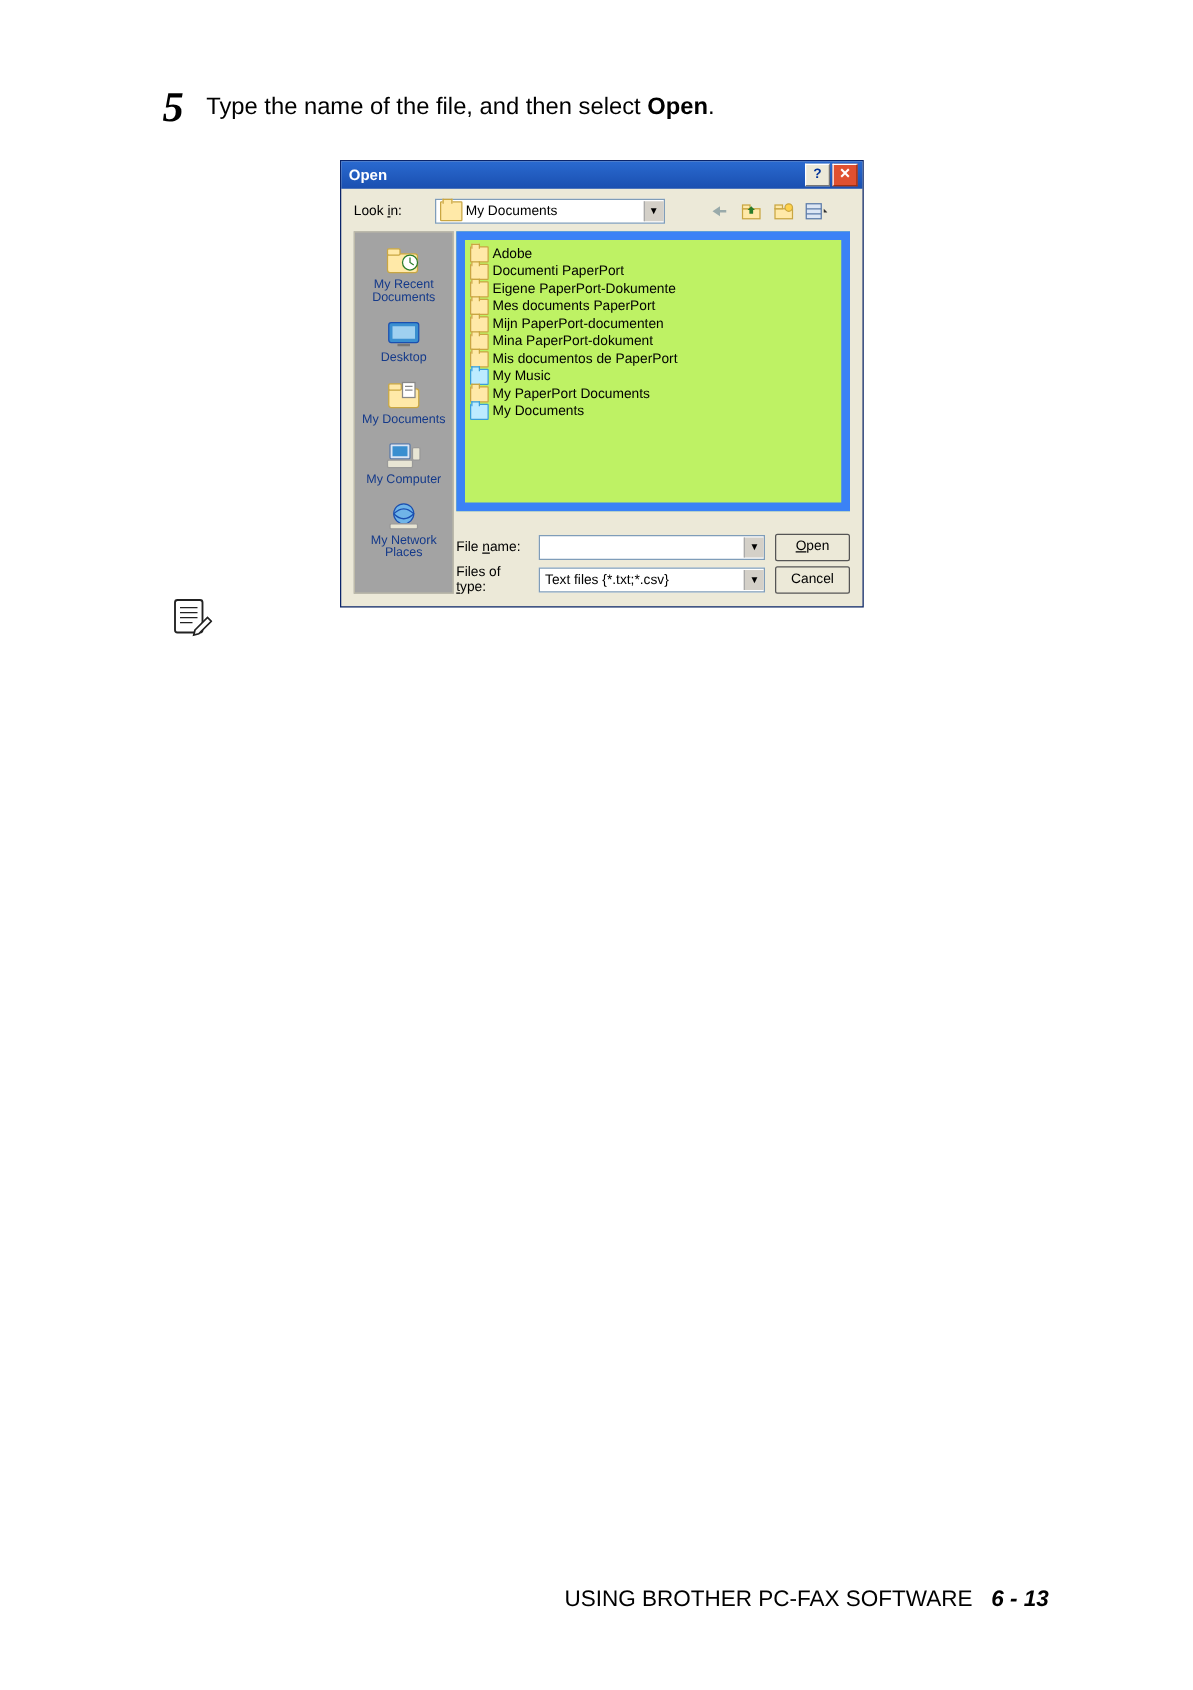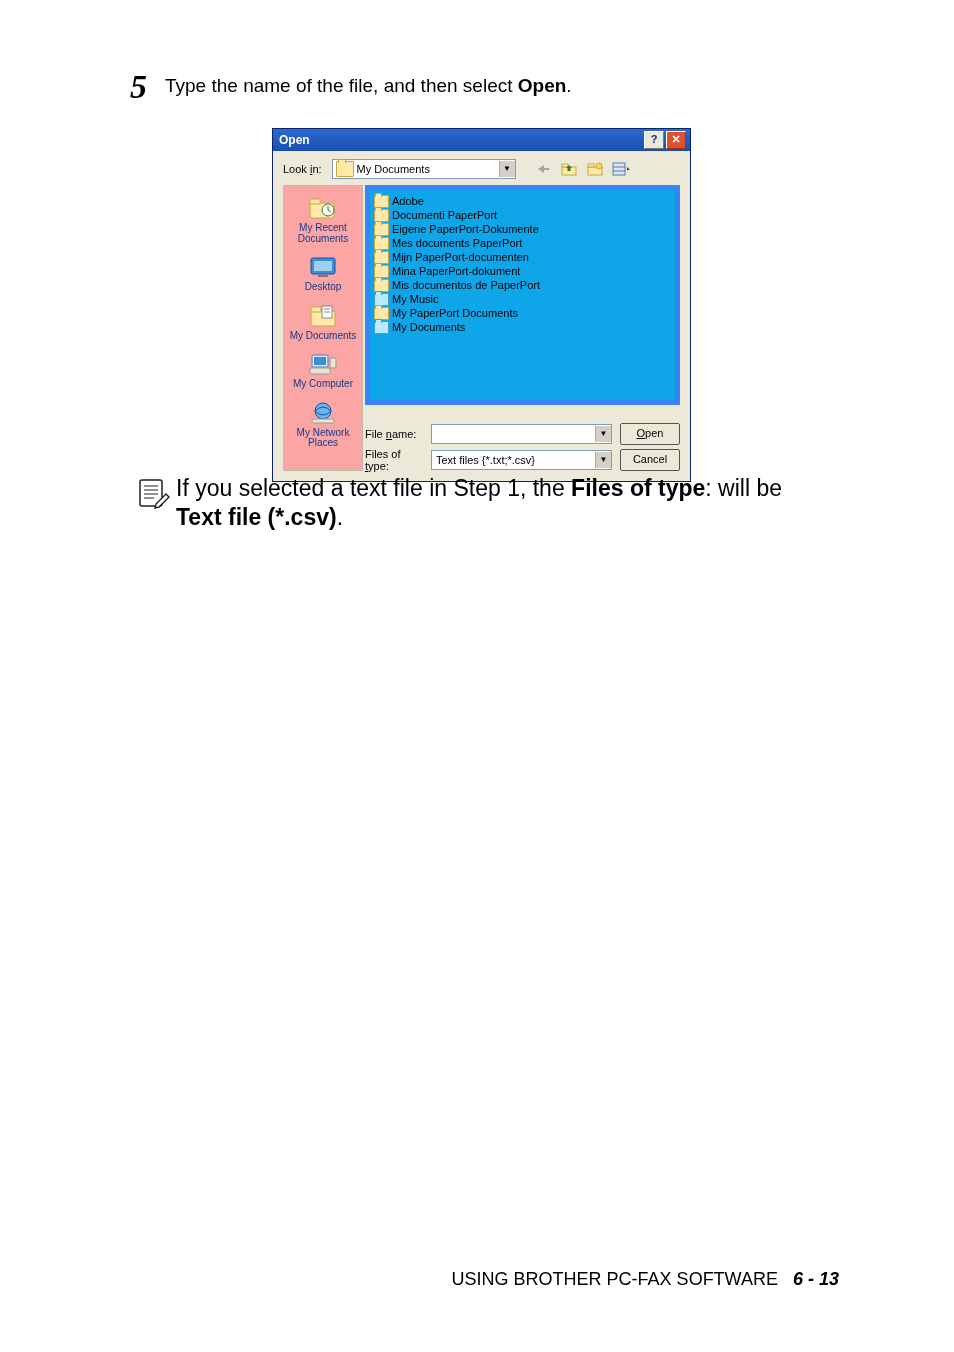--- a/index.html
+++ b/index.html
@@ -81,21 +81,21 @@
   }
   .dlg-title .tbtn.close { color:#fff; background:#e05030; border-color:#fff #a03010 #a03010 #fff; }
 
   .dlg-body {
     padding: 8px 10px 10px 10px;
   }
   .lookin-row {
     display: flex;
     align-items: center;
     font-size: 11px;
-    gap: 6px;
+    gap: 22px;
     margin-bottom: 6px;
   }
   .lookin-row .lbl { color:#000; white-space: nowrap; padding-right: 4px;}
   .lookin-row .lbl .u { text-decoration: underline; }
   .combo {
     display: flex;
     align-items: center;
     background: #fff;
     border: 1px solid #7f9db9;
     height: 18px;
@@ -134,21 +134,21 @@
     font-size: 12px;
   }
   .tool svg { display:block; }
 
   .dlg-main {
     display: flex;
     gap: 2px;
   }
   .places {
     width: 78px;
-    background: #fca5a5;
+    background: #a3a3a3;
     border: 1px solid #bdbaa9;
     display: flex;
     flex-direction: column;
     align-items: center;
     padding: 6px 0;
     gap: 4px;
   }
   .place {
     display:flex; flex-direction:column; align-items:center;
     font-size: 10px;
@@ -163,22 +163,22 @@
     display:flex; align-items:center; justify-content:center;
   }
   .place .lbl2 { line-height: 1.05; }
 
   .filepane-col {
     flex: 1;
     display:flex;
     flex-direction: column;
   }
   .filepane {
-    background:#0ea5e9;
-    border:5px solid #3b82f6;
+    background:#bef264;
+    border:7px solid #3b82f6;
     height: 202px;
     padding: 4px 4px;
     font-size: 11px;
     overflow: hidden;
   }
   .fitem {
     display:flex; align-items:center;
     height: 14px;
     gap: 3px;
   }
@@ -466,23 +466,19 @@
   <div class="note-icon">
     <svg width="34" height="34" viewBox="0 0 34 34">
       <rect x="4" y="4" width="22" height="26" rx="2" fill="#fff" stroke="#222" stroke-width="1.5"></rect>
       <line x1="8" y1="10" x2="22" y2="10" stroke="#222"></line>
       <line x1="8" y1="14" x2="22" y2="14" stroke="#222"></line>
       <line x1="8" y1="18" x2="22" y2="18" stroke="#222"></line>
       <line x1="8" y1="22" x2="18" y2="22" stroke="#222"></line>
       <path d="M20 28 L30 18 L33 21 L23 31 L19 32 Z" fill="#fff" stroke="#222" stroke-width="1.4"></path>
     </svg>
   </div>
-  <div class="note-text">
-    <span>If you selected a text file in Step 1, the </span><b>Files of type</b><span>: will be </span><br>
-    <b>Text file (*.csv)</b><span>.</span>
-  </div>
 </div>
 
 <div class="footer">
   <span>USING BROTHER PC-FAX SOFTWARE</span>&nbsp;&nbsp;&nbsp;<b>6 - 13</b>
 </div>
 
 </div>
 
 </body></html>

